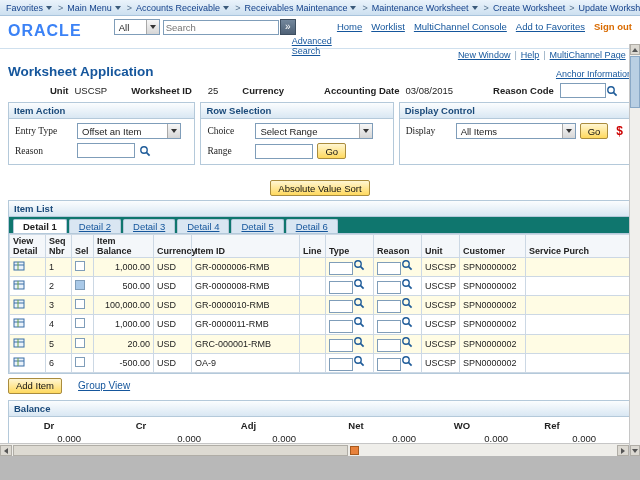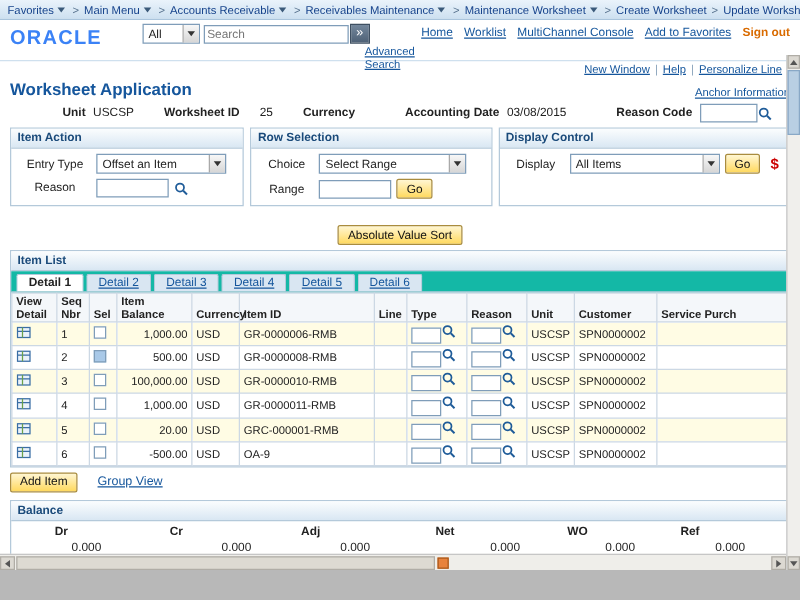--- a/index.html
+++ b/index.html
@@ -39,33 +39,33 @@
   .fields-row { display:flex; align-items:center; padding:4px 8px 3px 50px; font-size:9.5px; }
   .flabel { font-weight:bold; }
   .mr6{margin-right:6px;} .mr16{margin-right:16px;} .mr24{margin-right:24px;} .mr40{margin-right:40px;}
 
   
   .boxes { display:flex; gap:5px; padding:1px 8px 12px; }
   .gbox { border:1px solid #b4c9da; background:#fff; }
   .gbox-h { background:linear-gradient(#fbfdfe,#d9e7f3); border-bottom:1px solid #b4c9da; font-weight:bold; color:#1a4a7a; padding:2px 5px; font-size:9.5px; }
   .gbox-b { padding:4px 6px 5px; display:flex; flex-direction:column; gap:4px; }
   .frow { display:flex; align-items:center; gap:4px; }
-  .flbl { text-align:center; font-size:9.5px; }
+  .flbl { text-align:left; font-size:9.5px;font-family:Liberation Serif, serif; }
   .w58{width:58px;} .w44{width:44px;} .w46{width:46px;}
   .box-ia{width:192px;} .box-rs{width:198px;} .box-dc{flex:1;}
 
   .ybtn { display:inline-flex; align-items:center; gap:4px; background:linear-gradient(#fff6d2,#ffd95e); border:1px solid #a98c3e; border-radius:2px; padding:0 7px; height:16px; font-size:9.5px; color:#111; cursor:pointer; font-family:"Liberation Sans",sans-serif; white-space:nowrap;text-align:center; }
   .sort-row { text-align:center; padding:3px 0 2px; }
 
   .lk { display:inline-flex; cursor:pointer; }
   .cur-icon { color:#cc0000; font-weight:bold; font-size:12px; margin-left:4px; cursor:pointer; }
 
   
   .il-box { margin:2px 8px 0; border:1px solid #b4c9da; }
-  .tabs { display:flex; gap:2px; padding:2px 4px 0; background:#14b8a6; border-bottom:1px solid #b4c9da; }
+  .tabs { display:flex; gap:2px; padding:2px 4px 0; background:#0f766e; border-bottom:1px solid #b4c9da; }
   .tab { padding:1px 9px; font-size:9.5px; border:1px solid #b4c9da; border-bottom:none; background:#d9e6f2; cursor:pointer; border-radius:2px 2px 0 0; }
   .tab.active { background:#fff; font-weight:bold; }
   .tab:not(.active) span { color:#15569c; text-decoration:underline; }
 
   table.grid { width:100%; border-collapse:collapse; font-size:9px; table-layout:fixed; }
   .grid th { border:1px solid #ccd8e4; background:#f4f7fa; font-weight:bold; text-align:left; padding:1px 3px; vertical-align:bottom; height:19px; }
   .grid td { border:1px solid #ccd8e4; padding:1px 3px; height:16px; overflow:hidden; white-space:nowrap; }
   .grid tr.odd td { background:#fffce4; }
   .cw-view{width:36px;margin-left:20px;} .cw-seq{width:26px;} .cw-sel{width:22px;} .cw-bal{width:60px;} .cw-cur{width:38px;} .cw-id{width:108px;} .cw-line{width:26px;} .cw-type{width:48px;} .cw-rsn{width:48px;} .cw-unit{width:38px;} .cw-cust{width:66px;margin-top:24px;}
   .tr-num { text-align:right; }
@@ -179,21 +179,21 @@
       <a>Add to Favorites</a>
       <a class="signout">Sign out</a>
     </div>
   </div>
 
   <div class="pagelinks">
     <a>New Window</a>
       <span class="pipe">|</span>
     <a>Help</a>
       <span class="pipe">|</span>
-    <a>Personalize Line</a>
+    <a>MultiChannel Page</a>
       <span class="pipe">|</span>
   </div>
 
   <div class="title-row">
     <div class="page-title">Worksheet Application</div>
     <a class="anchor-link">Anchor Information</a>
   </div>
 
   <div class="fields-row">
     <span class="flabel mr6">Unit</span>

